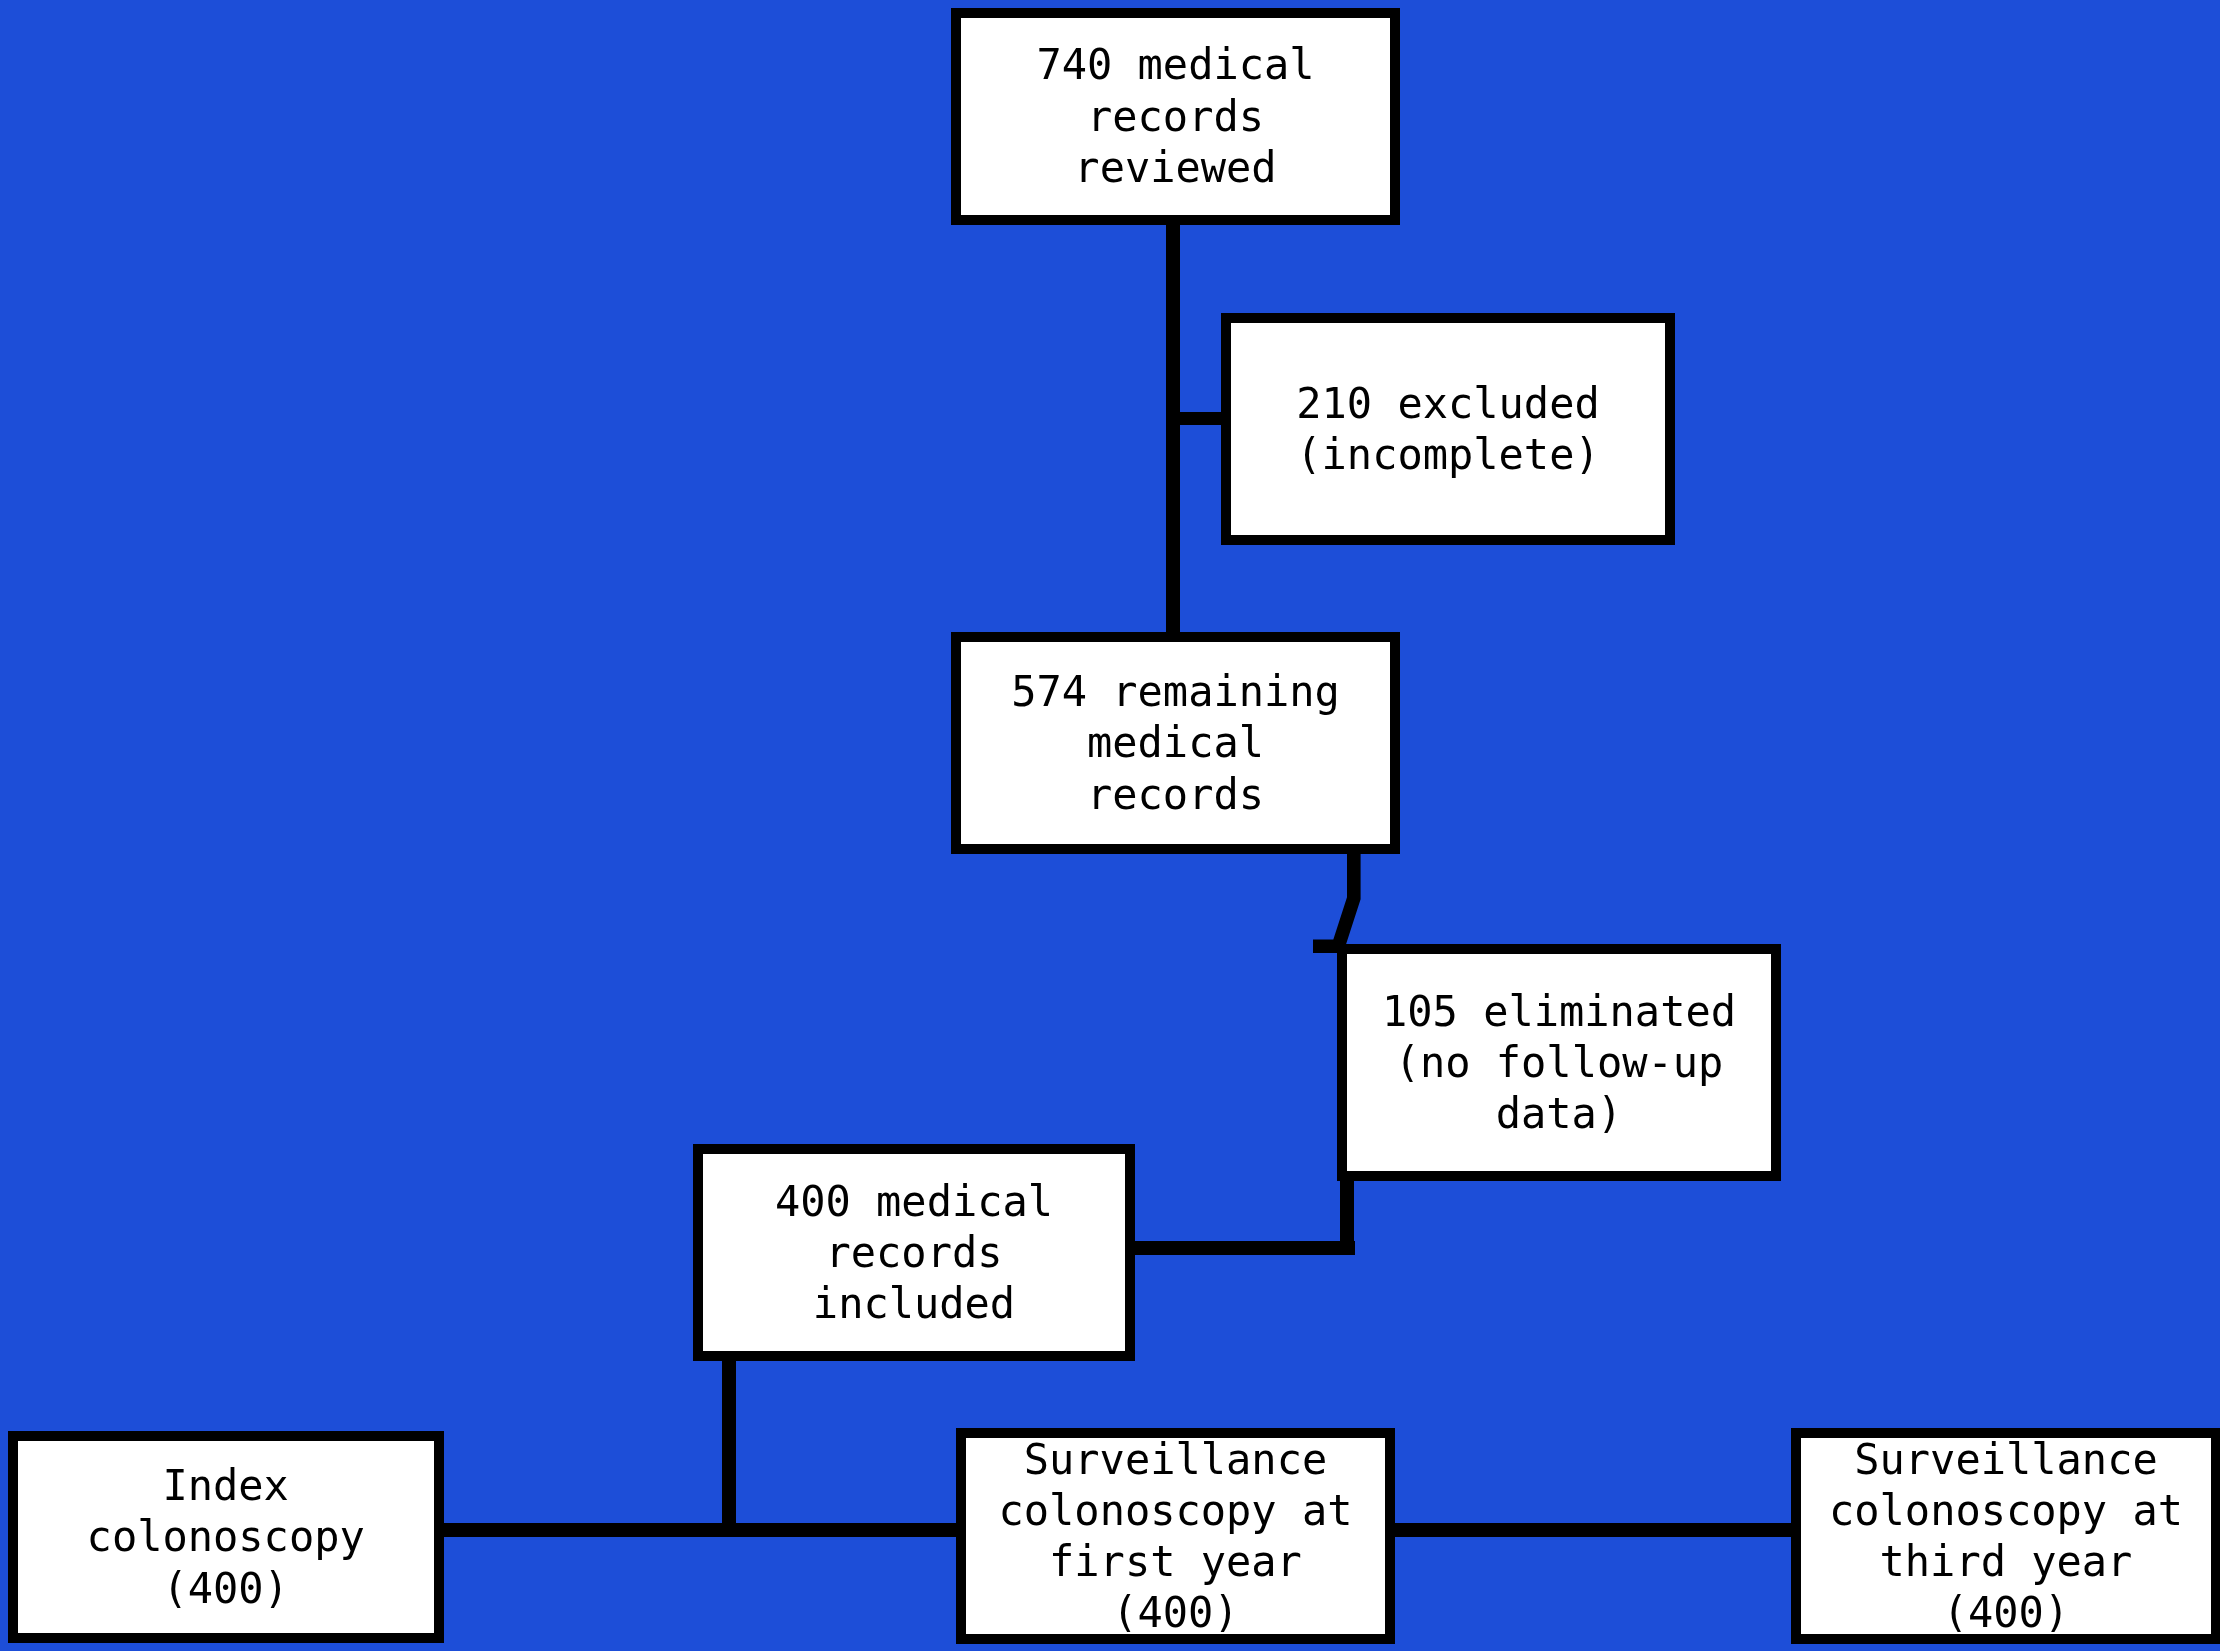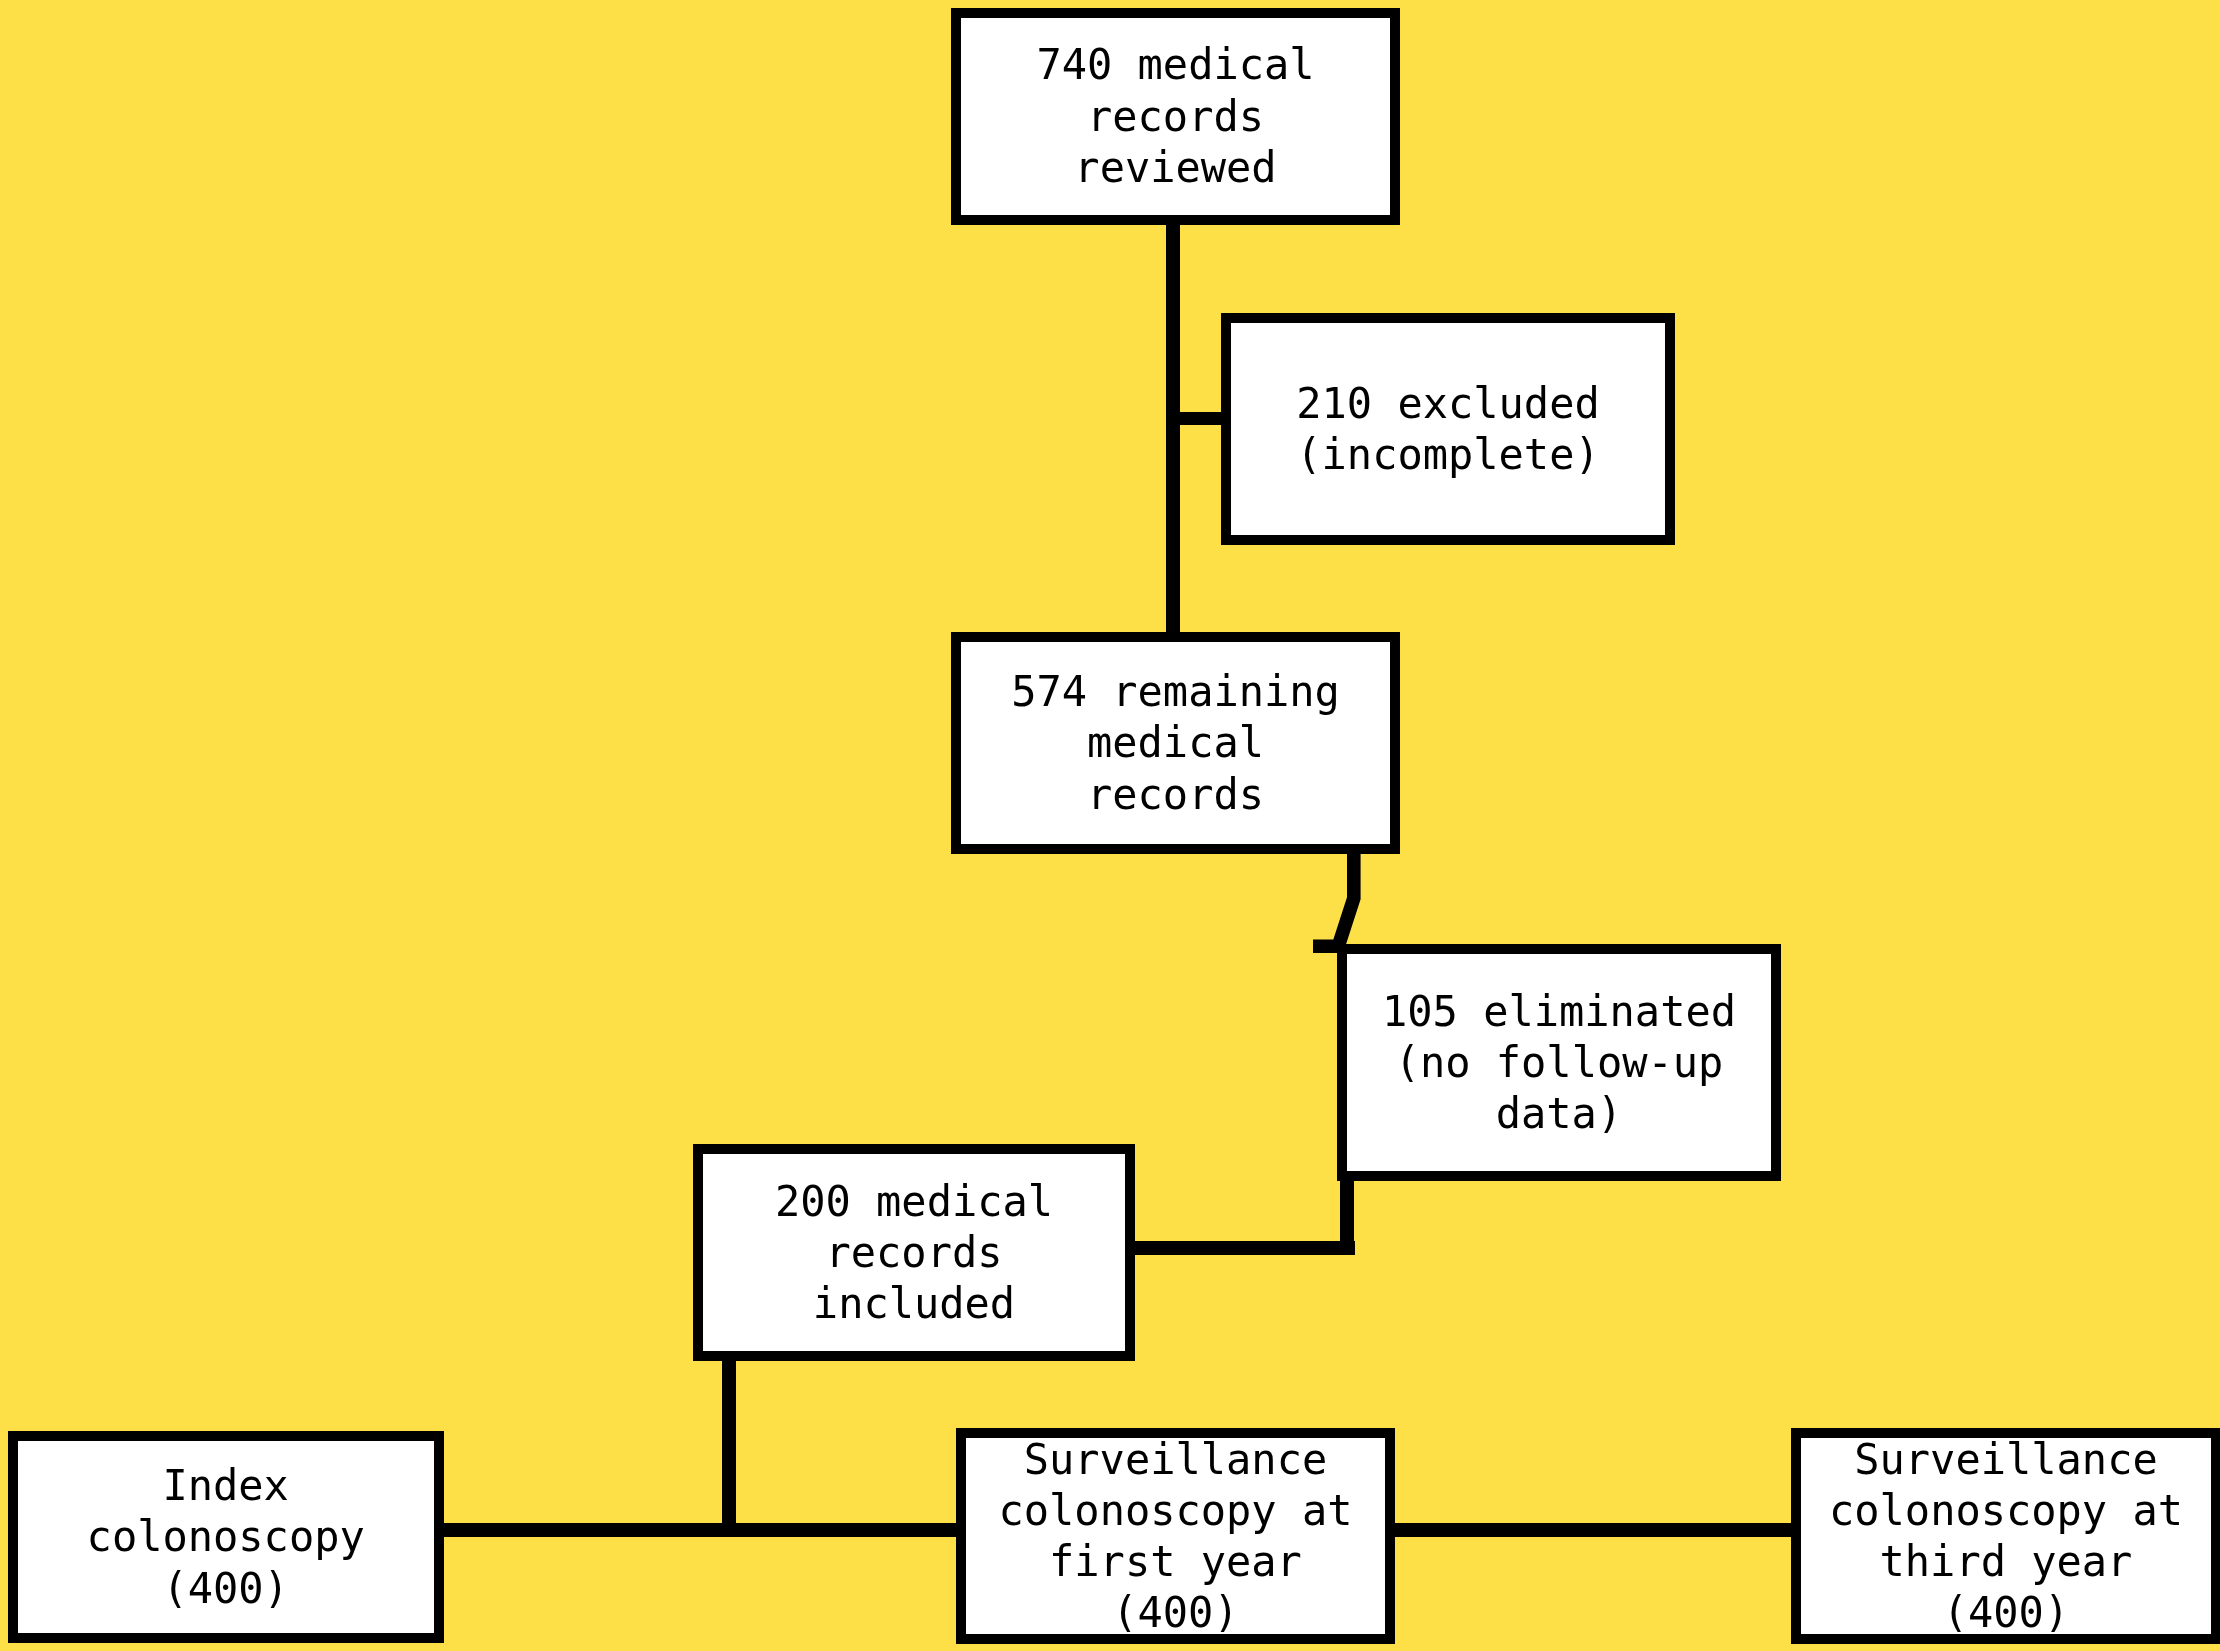--- a/index.html
+++ b/index.html
@@ -5,21 +5,21 @@
 <style>
   html, body {
     margin: 0;
     padding: 0;
     background: #ffffff;
   }
   #canvas {
     position: relative;
     width: 2221px;
     height: 1651px;
-    background: #fde047;
+    background: #1d4ed8;
     overflow: hidden;
     font-family: "DejaVu Sans Mono", "Liberation Mono", monospace;
   }
   .node {
     position: absolute;
     box-sizing: border-box;
     background: #ffffff;
     border: 10.6px solid #000000;
     display: flex;
     align-items: center;
@@ -114,21 +114,21 @@
 records</span>
   </div>
 
   <div class="node" id="n-eliminated">
     <span class="node-text">105 eliminated
 (no follow-up
 data)</span>
   </div>
 
   <div class="node" id="n-included">
-    <span class="node-text">200 medical
+    <span class="node-text">400 medical
 records
 included</span>
   </div>
 
   <div class="node" id="n-index">
     <span class="node-text">Index
 colonoscopy
 (400)</span>
   </div>
 

